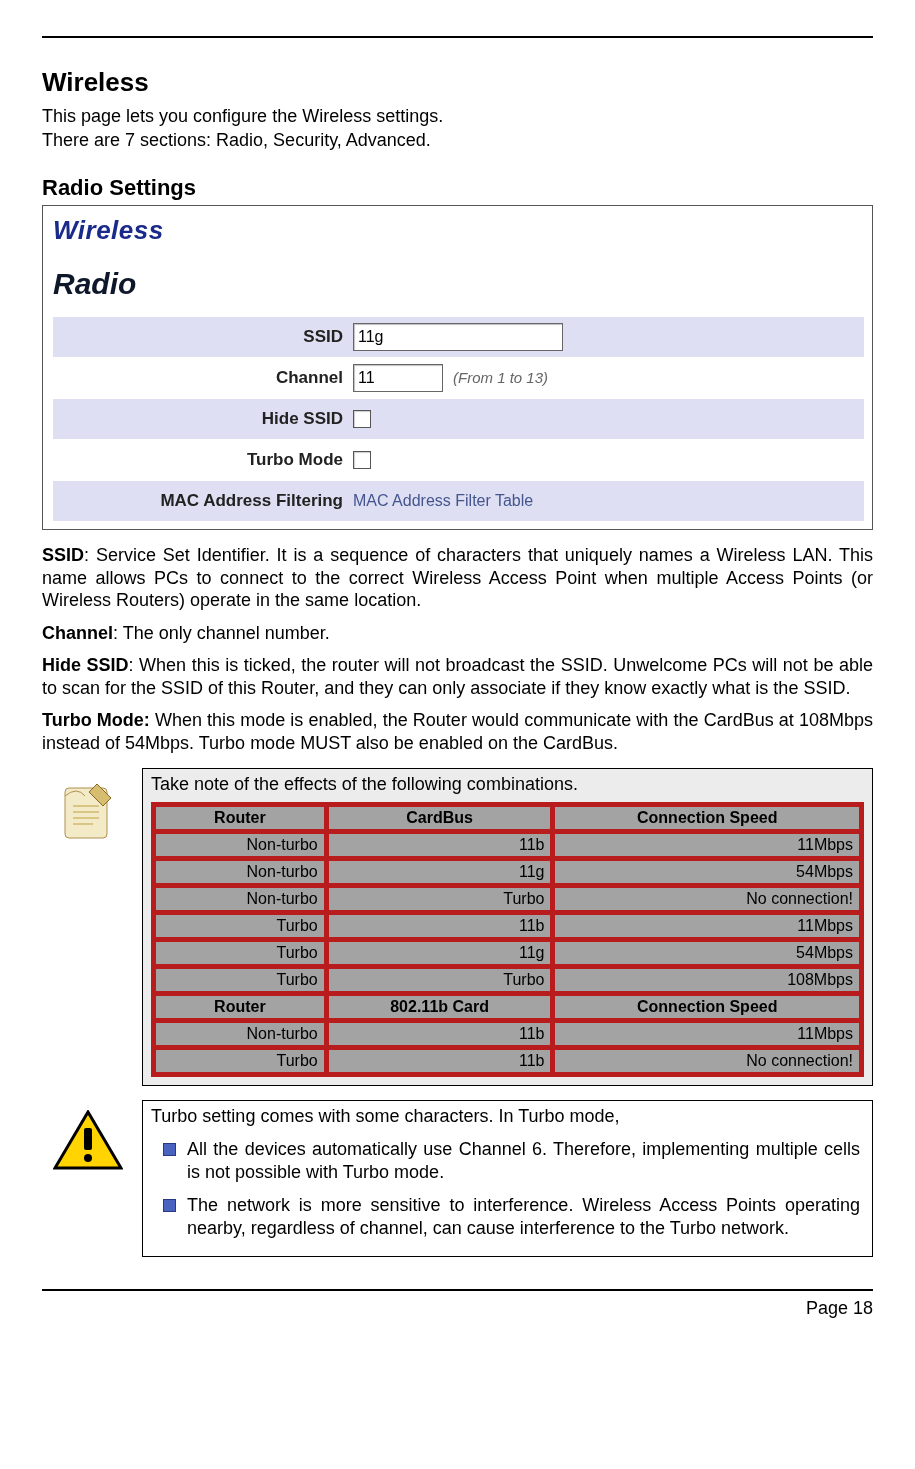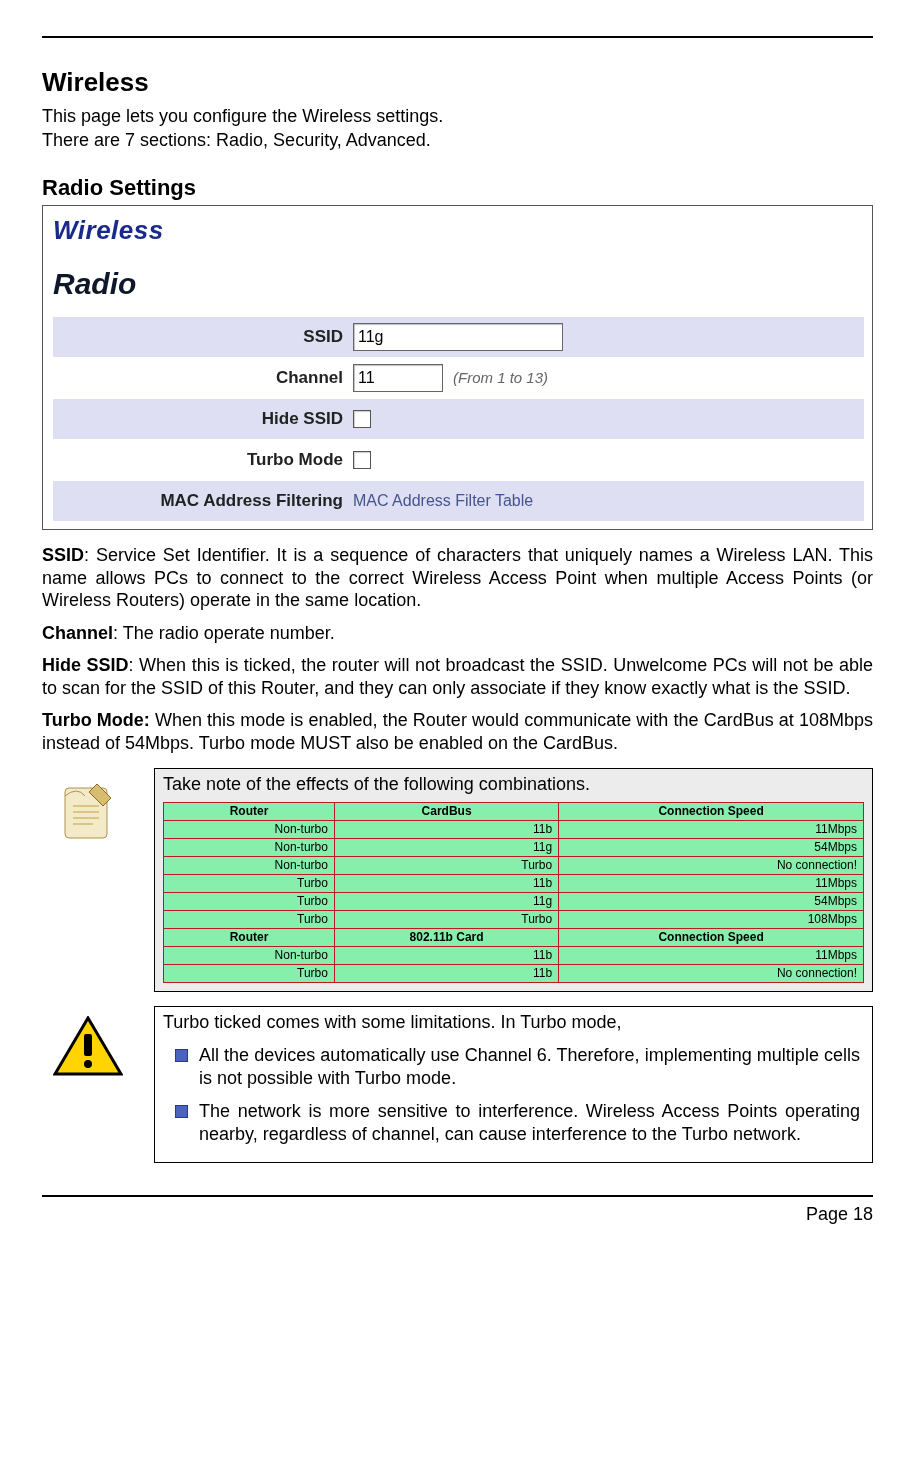--- a/index.html
+++ b/index.html
@@ -66,30 +66,30 @@
     background:#fff;
   }
   .form-val .hint { color: #666; font-style: italic; font-size: 15px; }
   .checkbox-box {
     width: 16px; height: 16px; border: 1px solid #555; background: #fff;
     box-shadow: inset 1px 1px 1px rgba(0,0,0,0.2);
   }
   .linklike { color: #44548e; font-family: "Trebuchet MS", Arial, sans-serif; font-size:16px; }
   .defs p { margin: 10px 0; }
   .defs b { font-weight: bold; }
-  .note-flex, .warn-flex { display: flex; gap: 20px; margin-top: 14px; }
+  .note-flex, .warn-flex { display: flex; gap: 8px; margin-top: 14px; }
   .note-icon, .warn-icon { flex: 0 0 92px; display:flex; align-items:flex-start; justify-content:center; padding-top:10px; }
   .boxed { border: 1px solid #000; background: #ececec; padding: 4px 8px 8px 8px; flex:1; }
   .boxed-plain { border: 1px solid #000; padding: 4px 8px 6px 8px; flex:1; }
   table.combo { width: 100%; border-collapse: collapse; margin-top: 6px; }
   table.combo th, table.combo td {
-    border: 1px solid #b91c1c;
+    border: 5px solid #b91c1c;
     padding: 1px 6px;
-    font-size: 12px;
-    background: #86efac;
+    font-size: 16px;
+    background: #a3a3a3;
   }
   table.combo th { text-align: center; font-weight: bold; }
   table.combo td { text-align: right; }
   .bullets { margin: 2px 0 0 0; padding: 0 4px 0 36px; }
   .bullets li { list-style: none; position: relative; margin: 11px 0; text-align: justify; }
   .bullets li::before {
     content: ""; position: absolute; left: -24px; top: 5px;
     width: 11px; height: 11px; background: #4a62c0; border:1px solid #2a3a80;
   }
   .pagefoot { text-align: right; font-family: Liberation Sans, sans-serif; font-size: 18px; }
@@ -139,21 +139,21 @@
   <div class="form-row striped">
     <div class="form-label">MAC Address Filtering</div>
     <div class="form-val">
         <span class="linklike">MAC Address Filter Table</span>
       </div>
   </div>
 </div>
 
 <div class="defs justify">
   <p><b>SSID</b><span>: Service Set Identifier. It is a sequence of characters that uniquely names a Wireless LAN. This name allows PCs to connect to the correct Wireless Access Point when multiple Access Points (or Wireless Routers) operate in the same location.</span></p>
-  <p><b>Channel</b><span>: The radio operate number.</span></p>
+  <p><b>Channel</b><span>: The only channel number.</span></p>
   <p><b>Hide SSID</b><span>: When this is ticked, the router will not broadcast the SSID. Unwelcome PCs will not be able to scan for the SSID of this Router, and they can only associate if they know exactly what is the SSID.</span></p>
   <p><b>Turbo Mode:</b><span> When this mode is enabled, the Router would communicate with the CardBus at 108Mbps instead of 54Mbps. Turbo mode MUST also be enabled on the CardBus.</span></p>
 </div>
 
 <div class="note-flex">
   <div class="note-icon">
     <svg width="70" height="70" viewBox="0 0 70 70">
       <rect x="12" y="10" width="42" height="50" rx="4" fill="#f3eac8" stroke="#b09050" stroke-width="1"></rect>
       <path d="M12 18 Q24 8 32 18" fill="none" stroke="#b09050"></path>
       <path d="M44 6 L58 20 L50 28 L36 14 Z" fill="#d6bd70" stroke="#8a6a20"></path>
@@ -224,21 +224,21 @@
 
 <div class="warn-flex">
   <div class="warn-icon">
     <svg width="70" height="62" viewBox="0 0 70 62">
       <polygon points="35,2 68,58 2,58" fill="#ffd400" stroke="#000" stroke-width="3"></polygon>
       <rect x="31" y="18" width="8" height="22" rx="2" fill="#000"></rect>
       <circle cx="35" cy="48" r="4" fill="#000"></circle>
     </svg>
   </div>
   <div class="boxed-plain">
-    <div>Turbo ticked comes with some limitations. In Turbo mode,</div>
+    <div>Turbo setting comes with some characters. In Turbo mode,</div>
     <ul class="bullets">
       <li>All the devices automatically use Channel 6. Therefore, implementing multiple cells is not possible with Turbo mode.</li>
       <li>The network is more sensitive to interference. Wireless Access Points operating nearby, regardless of channel, can cause interference to the Turbo network.</li>
     </ul>
   </div>
 </div>
 
 <hr class="bot-rule">
 <div class="pagefoot">Page 18</div>
 

